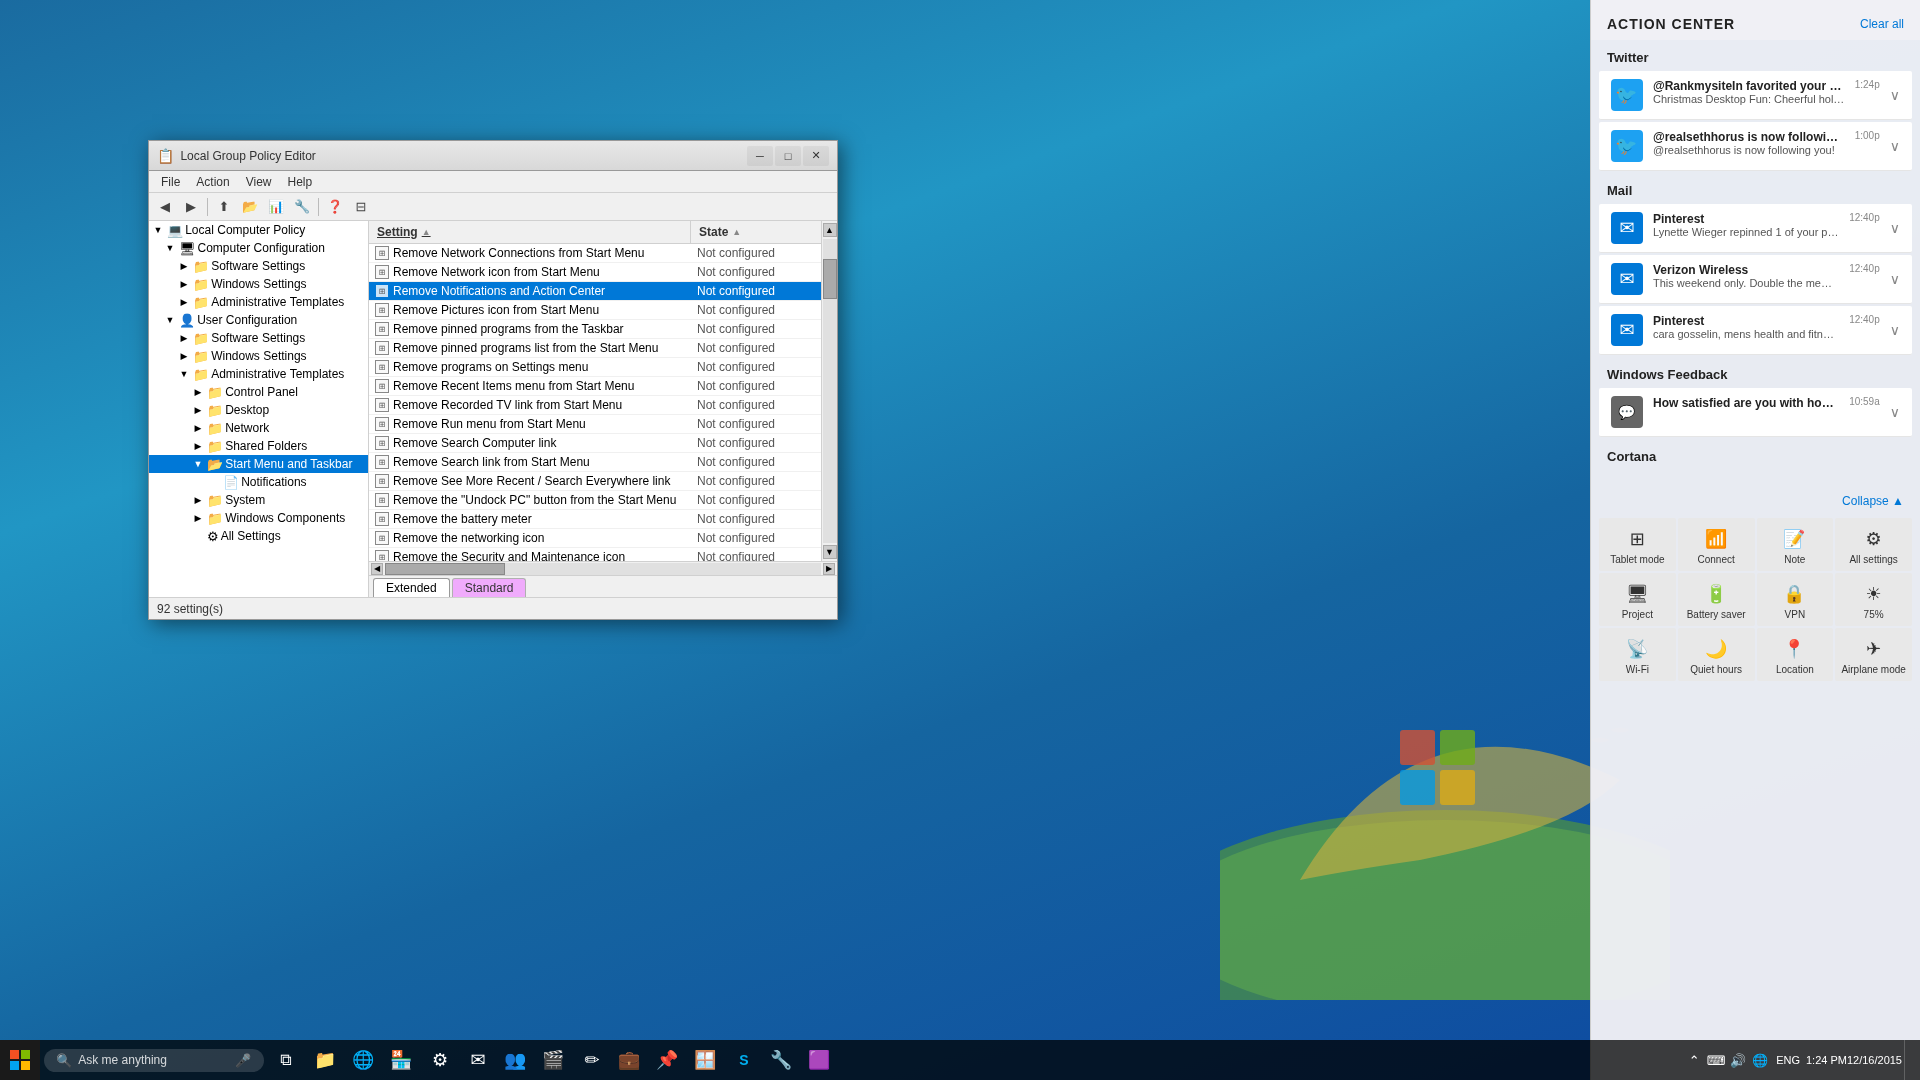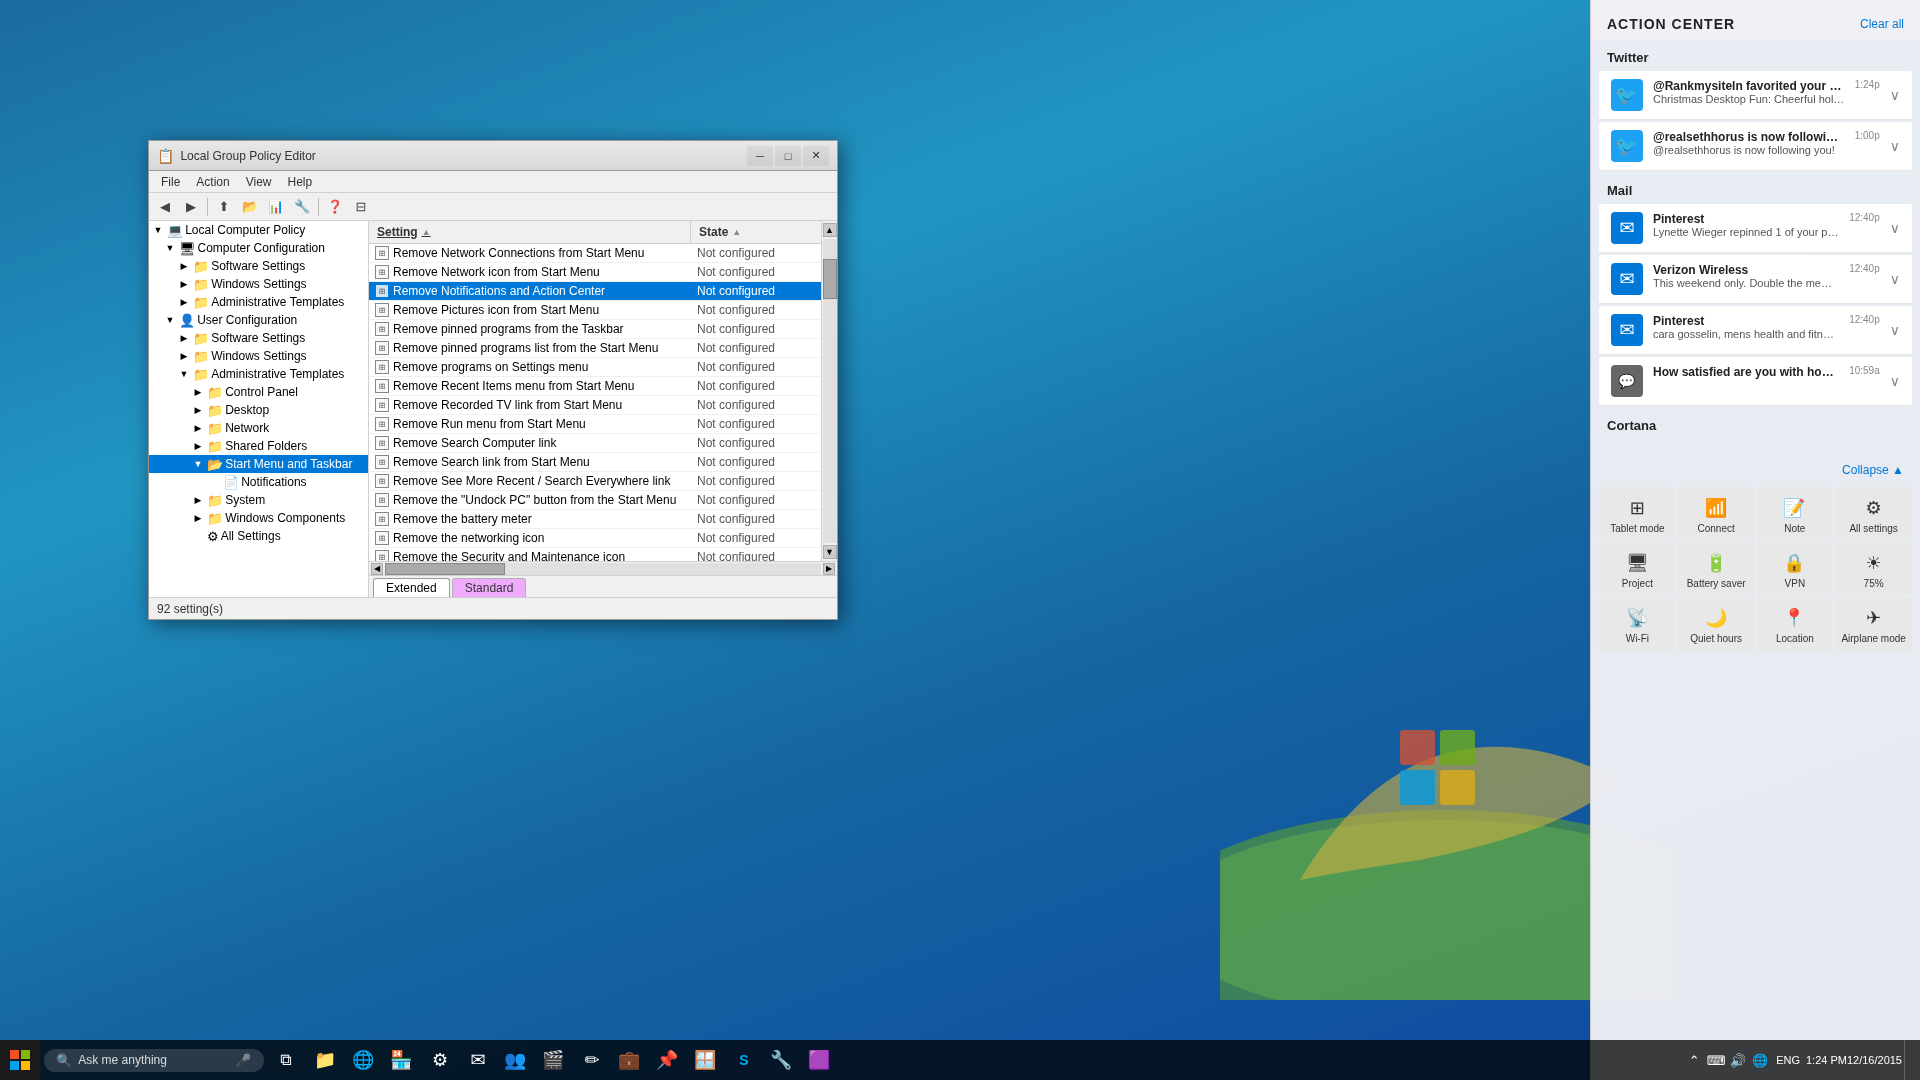--- a/index.html
+++ b/index.html
@@ -930,20 +930,21 @@
       <div class="ac-notification">
         <div class="ac-notif-icon mail">✉</div>
         <div class="ac-notif-content">
           <div class="ac-notif-title">Pinterest</div>
           <div class="ac-notif-body">cara gosselin, mens health and fitness an</div>
         </div>
         <div class="ac-notif-time">12:40p</div>
         <div class="ac-notif-expand">∨</div>
       </div>
 
+      <div class="ac-section-title">Windows Feedback</div>
       <div class="ac-notification">
         <div class="ac-notif-icon feedback" style="font-size:14px;">💬</div>
         <div class="ac-notif-content">
           <div class="ac-notif-title">How satisfied are you with how the</div>
           <div class="ac-notif-body"></div>
         </div>
         <div class="ac-notif-time">10:59a</div>
         <div class="ac-notif-expand">∨</div>
       </div>
 

